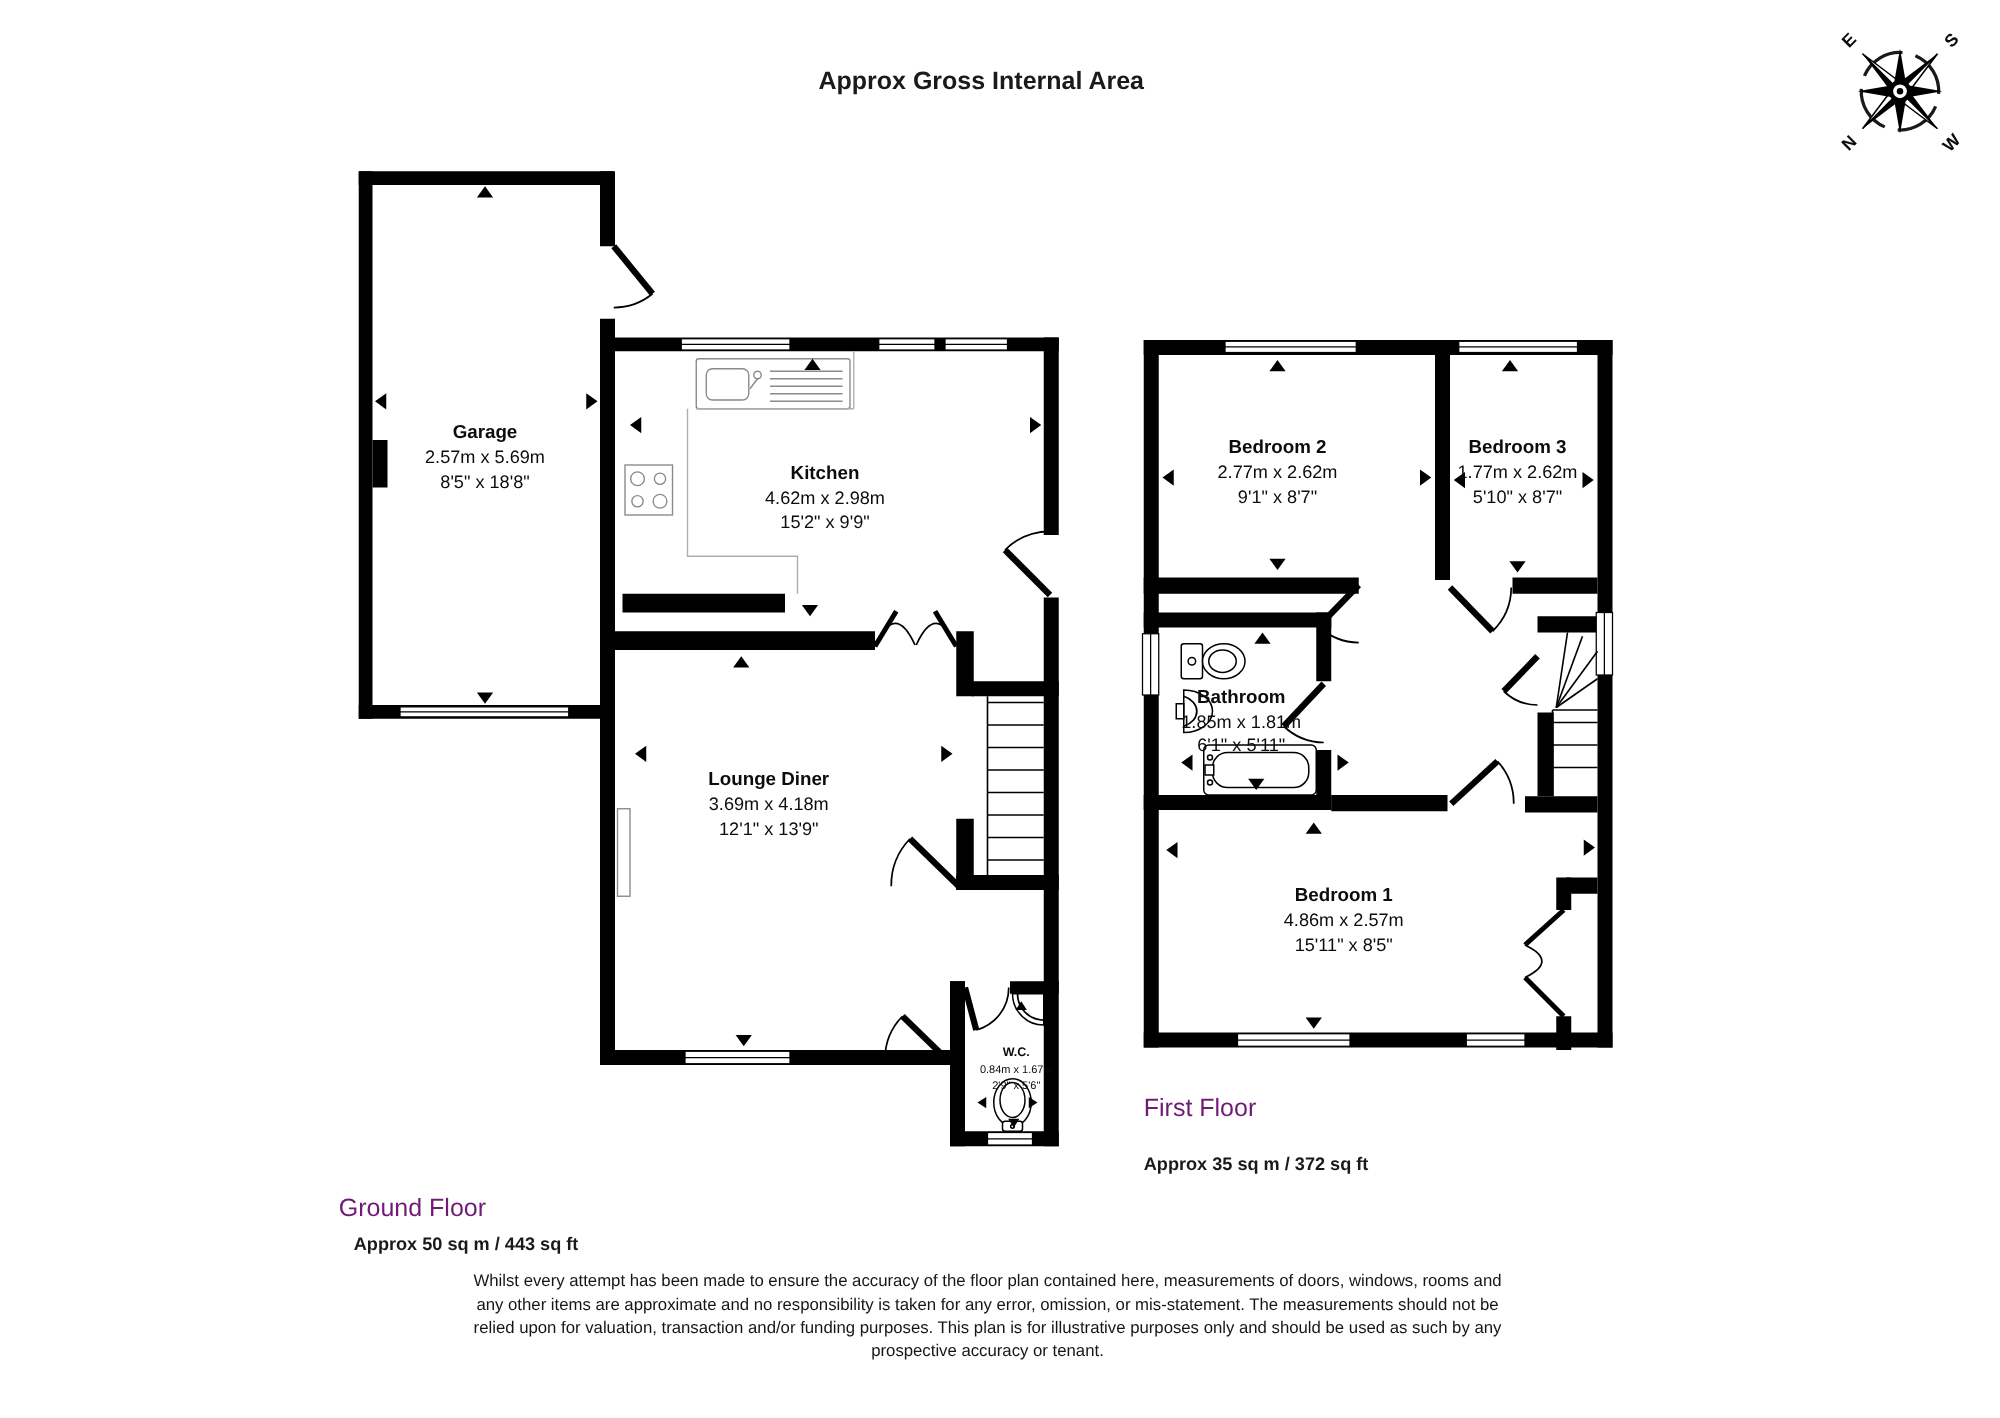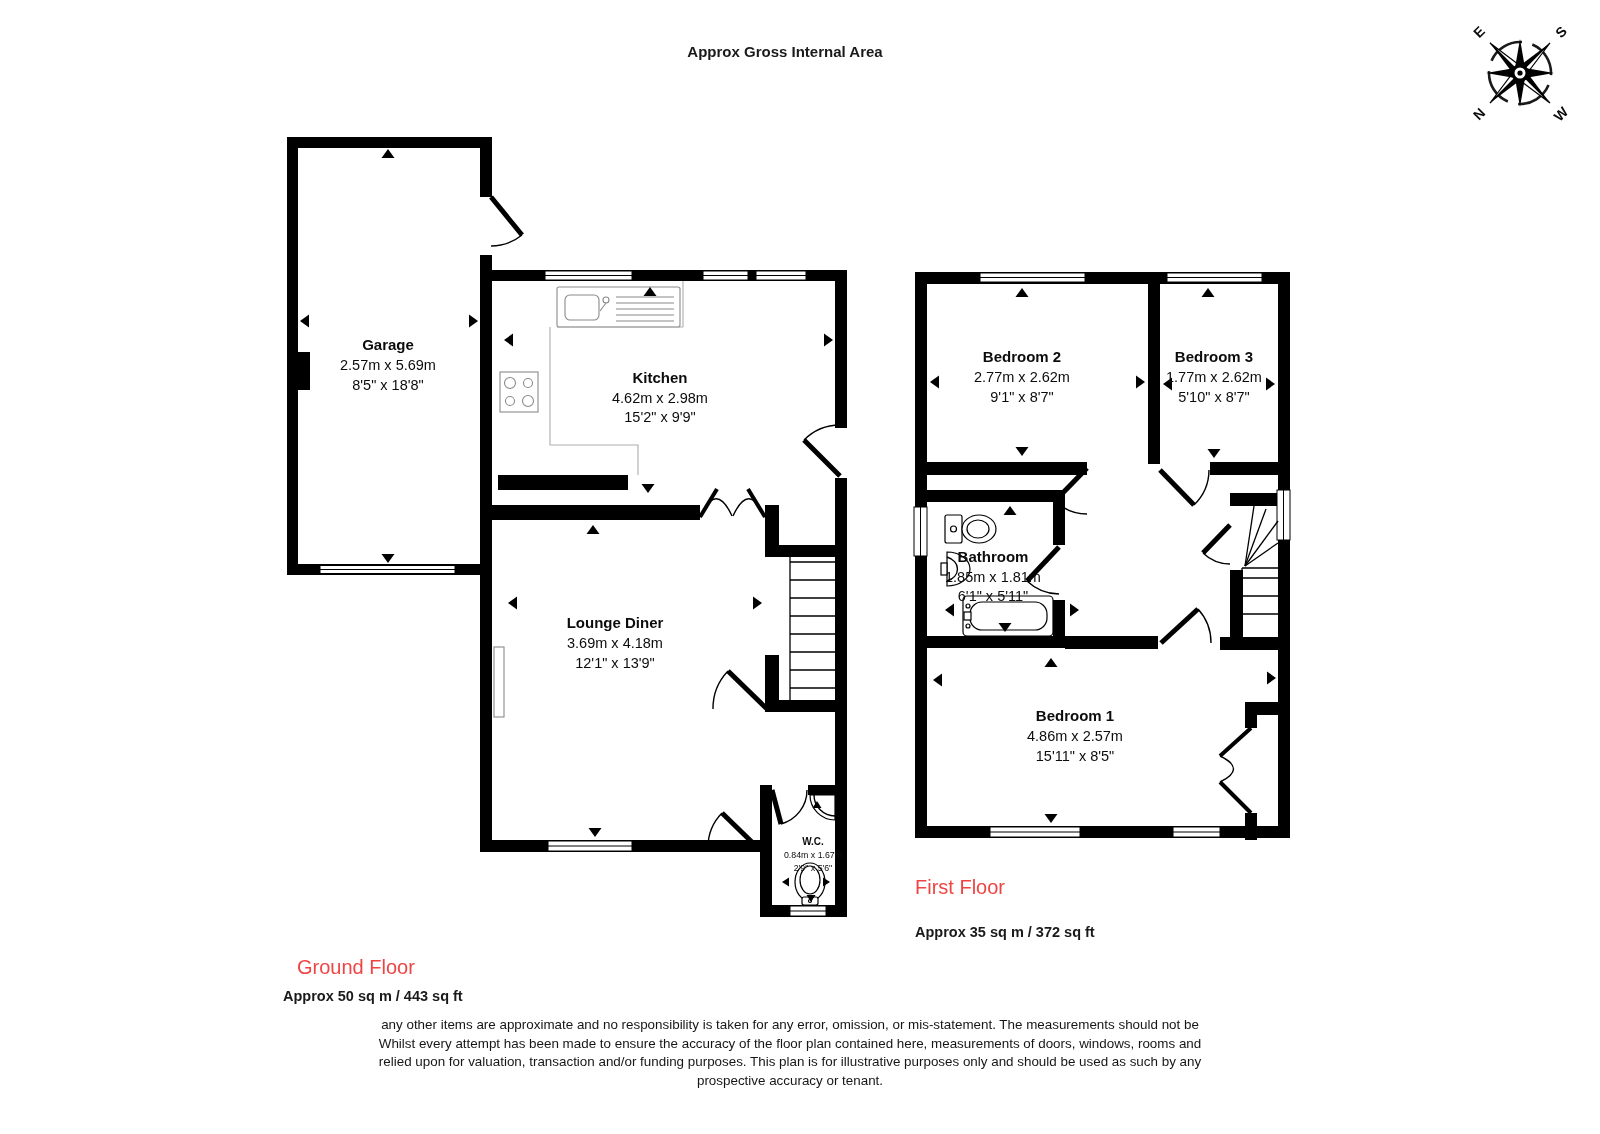--- a/index.html
+++ b/index.html
@@ -1,21 +1,21 @@
 <!DOCTYPE html>
 <html><head>
 <meta charset="utf-8">
 <style>
   html,body{margin:0;padding:0;background:#fff;}
   #canvas{position:relative;width:1600px;height:1134px;background:#fff;overflow:hidden;
           font-family:"Liberation Sans",sans-serif;color:#111;}
   .abs{position:absolute;}
-  .hdr{left:485px;top:42px;width:600px;text-align:center;font-weight:bold;
-       font-size:15px;line-height:19px;color:#1a1a1a;}
-  .floorlab{font-size:20px;color:#ef4444;}
+  .hdr{left:485px;top:56px;width:600px;text-align:center;font-weight:bold;
+       font-size:20px;line-height:19px;color:#1a1a1a;}
+  .floorlab{font-size:20px;color:#701a75;}
   .floorarea{font-size:14.5px;font-weight:bold;color:#1a1a1a;}
   .disc{left:315px;top:1016px;width:950px;text-align:center;font-size:13.4px;
         line-height:18.5px;color:#161616;}
   svg{display:block;}
   svg text{font-family:"Liberation Sans",sans-serif;fill:#0c0c0c;}
   .wall{fill:#000;stroke:none;}
   .rname{font-weight:bold;font-size:15px;}
   .rdim{font-size:14.5px;}
   .sname{font-weight:bold;font-size:10px;}
   .sdim{font-size:8.8px;}
@@ -357,26 +357,26 @@
       <text class="rname" x="88" y="302" text-anchor="middle">Bathroom</text>
       <text class="rdim" x="88" y="322" text-anchor="middle">1.85m x 1.81m</text>
       <text class="rdim" x="88" y="341" text-anchor="middle">6'1" x 5'11"</text>
 
       <text class="rname" x="170" y="461" text-anchor="middle">Bedroom 1</text>
       <text class="rdim" x="170" y="481" text-anchor="middle">4.86m x 2.57m</text>
       <text class="rdim" x="170" y="501" text-anchor="middle">15'11" x 8'5"</text>
     </g>
   </svg>
 
-  <div class="abs floorlab" style="left:297px;top:956px;">Ground Floor</div>
+  <div class="abs floorlab" style="left:271px;top:956px;">Ground Floor</div>
   <div class="abs floorarea" style="left:283px;top:988px;">Approx 50 sq m / 443 sq ft</div>
 
   <div class="abs floorlab" style="left:915px;top:876px;">First Floor</div>
   <div class="abs floorarea" style="left:915px;top:906px;margin-top:18px;">Approx 35 sq m / 372 sq ft</div>
 
   <div class="abs disc">
+    <div>Whilst every attempt has been made to ensure the accuracy of the floor plan contained here, measurements of doors, windows, rooms and</div>
     <div>any other items are approximate and no responsibility is taken for any error, omission, or mis-statement. The measurements should not be</div>
-    <div>Whilst every attempt has been made to ensure the accuracy of the floor plan contained here, measurements of doors, windows, rooms and</div>
     <div>relied upon for valuation, transaction and/or funding purposes. This plan is for illustrative purposes only and should be used as such by any</div>
     <div>prospective accuracy or tenant.</div>
   </div>
 
 </div>
 
 </body></html>

